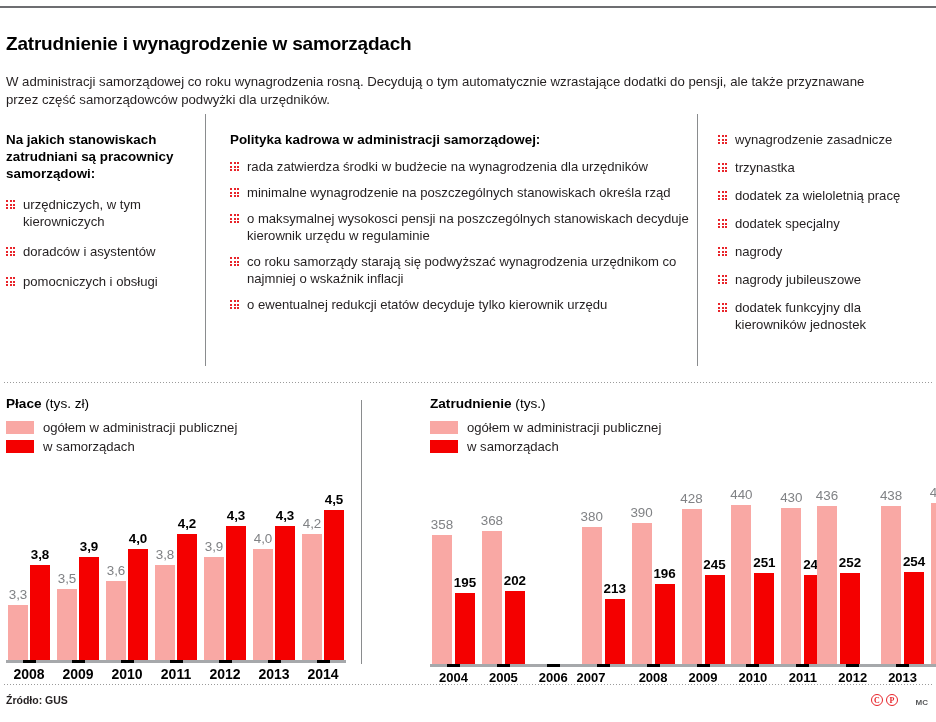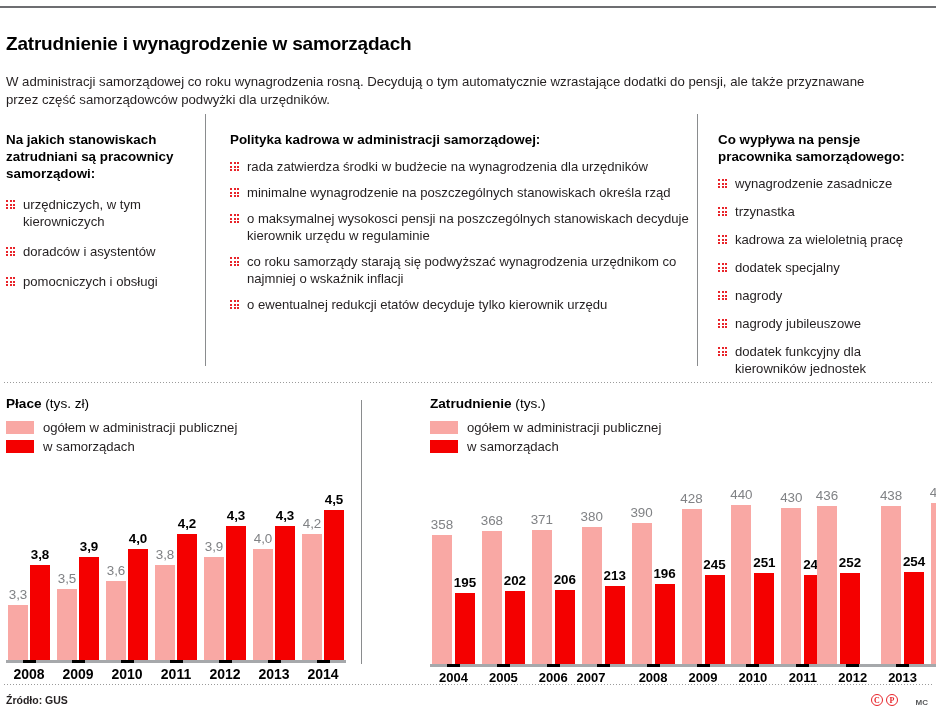--- a/index.html
+++ b/index.html
@@ -286,21 +286,20 @@
             <i></i>
             <i></i>
             <i></i>
             <i></i>
             <i></i>
             <i></i>
           </span><span>o ewentualnej redukcji etatów decyduje  tylko kierownik urzędu</span></li>
       </ul>
   </div>
   <div class="col col-3">
-    <h3>Co wypływa na pensje pracownika samorządowego:</h3>
     <ul class="bl" id="list-2">
         <li><span class="bullet">
             <i></i>
             <i></i>
             <i></i>
             <i></i>
             <i></i>
             <i></i>
             <i></i>
             <i></i>
@@ -320,21 +319,21 @@
         <li><span class="bullet">
             <i></i>
             <i></i>
             <i></i>
             <i></i>
             <i></i>
             <i></i>
             <i></i>
             <i></i>
             <i></i>
-          </span><span>kadrowa za wieloletnią pracę</span></li>
+          </span><span>dodatek za wieloletnią pracę</span></li>
         <li><span class="bullet">
             <i></i>
             <i></i>
             <i></i>
             <i></i>
             <i></i>
             <i></i>
             <i></i>
             <i></i>
             <i></i>
@@ -497,33 +496,25 @@
         </div>
       </div>
       <div class="group" style="left: 51.9px; width: 43px; height: 196px;">
         <div class="bar pink" style="left: 0px; width: 20px; height: 133.106px;">
           <span class="bar-val">368</span>
         </div>
         <div class="bar red" style="left: 23px; width: 20px; height: 73.0638px;">
           <span class="bar-val">202</span>
         </div>
       </div>
-      <div class="group" style="left: 101.8px; width: 43px; height: 196px;">
-        <div class="bar pink" style="left: 0px; width: 20px; height: 134.191px;">
-          <span class="bar-val">371</span>
-        </div>
-        <div class="bar red" style="left: 23px; width: 20px; height: 74.5106px;">
-          <span class="bar-val">206</span>
-        </div>
-      </div>
       <div class="group" style="left: 151.7px; width: 43px; height: 196px;">
         <div class="bar pink" style="left: 0px; width: 20px; height: 137.447px;">
           <span class="bar-val">380</span>
         </div>
-        <div class="bar red" style="left: 23px; width: 20px; height: 78px;">
+        <div class="bar red" style="left: 23px; width: 20px; height: 65px;">
           <span class="bar-val">213</span>
         </div>
       </div>
       <div class="group" style="left: 201.6px; width: 43px; height: 196px;">
         <div class="bar pink" style="left: 0px; width: 20px; height: 141.064px;">
           <span class="bar-val">390</span>
         </div>
         <div class="bar red" style="left: 23px; width: 20px; height: 80.2979px;">
           <span class="bar-val">196</span>
         </div>

